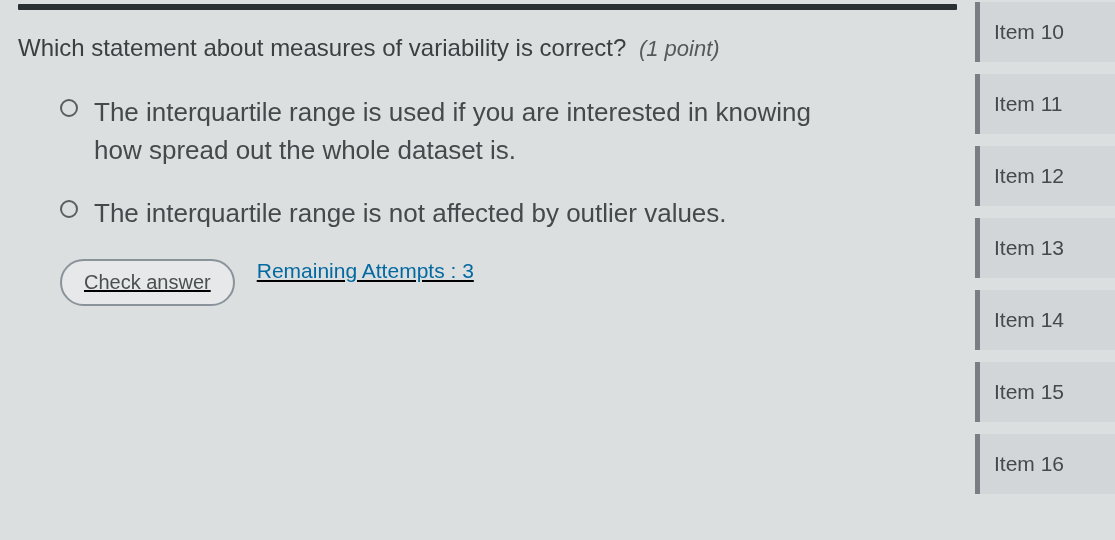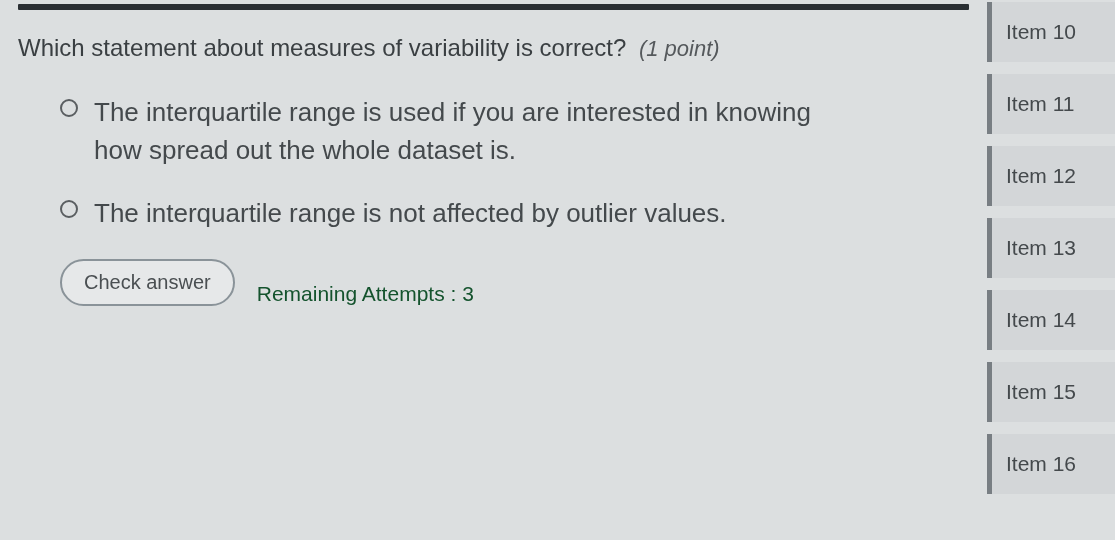--- a/index.html
+++ b/index.html
@@ -59,41 +59,42 @@
       background: transparent;
     }
     .option-text {
       font-size: 26px;
       color: #44494c;
       line-height: 1.45;
       max-width: 720px;
     }
     .footer {
       display: flex;
-      align-items: flex-end;
+      align-items: flex-start;
       padding-left: 42px;
       margin-top: 18px;
+      text-decoration: underline;
     }
     .check-btn {
       border: 2px solid #8a9399;
       background: #e6e8e9;
       color: #4a4f52;
       font-size: 20px;
       padding: 10px 22px;
       border-radius: 28px;
       cursor: pointer;
       font-family: inherit;
     }
     .attempts {
       font-size: 21px;
-      color: #14532d;
+      color: #0369a1;
       margin-left: 22px;
     }
     .sidebar {
-      width: 128px;
+      width: 140px;
       display: flex;
       flex-direction: column;
       padding-top: 2px;
     }
     .nav-item {
       background: #d3d6d8;
       color: #44494c;
       font-size: 21px;
       padding: 18px 0 18px 14px;
       margin-bottom: 12px;

